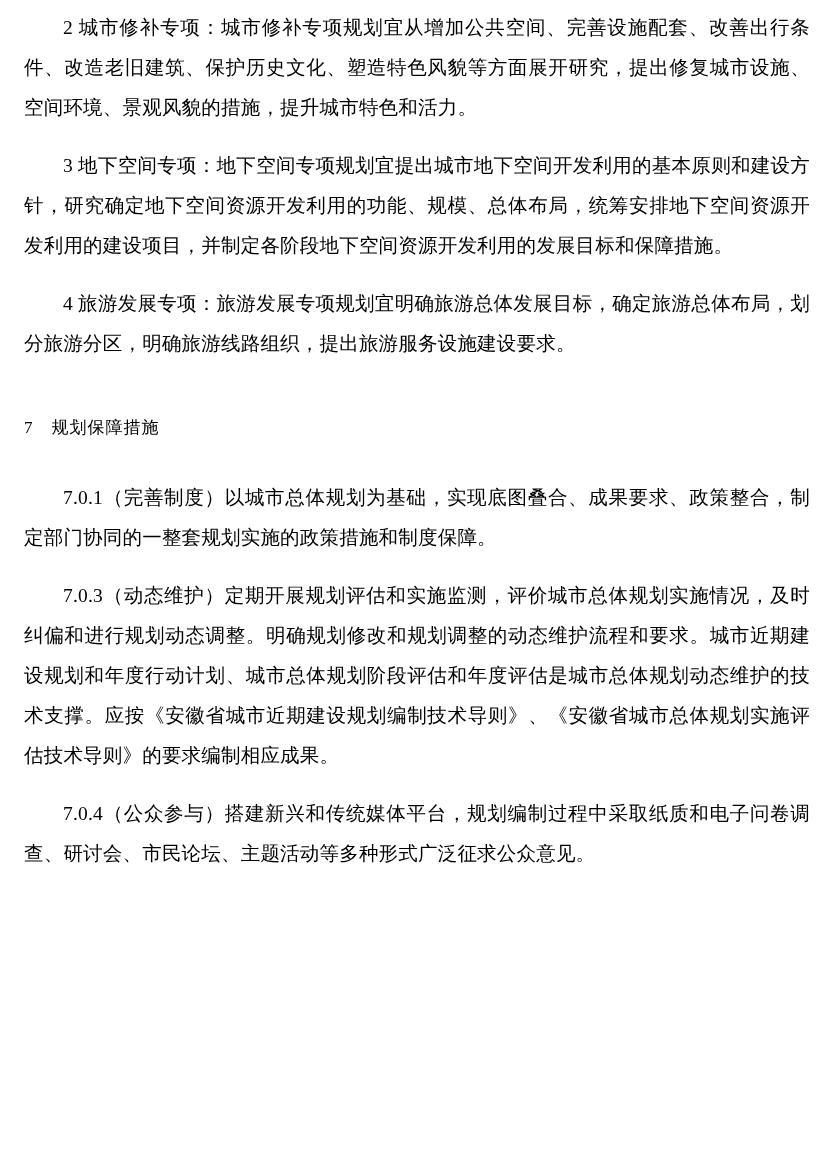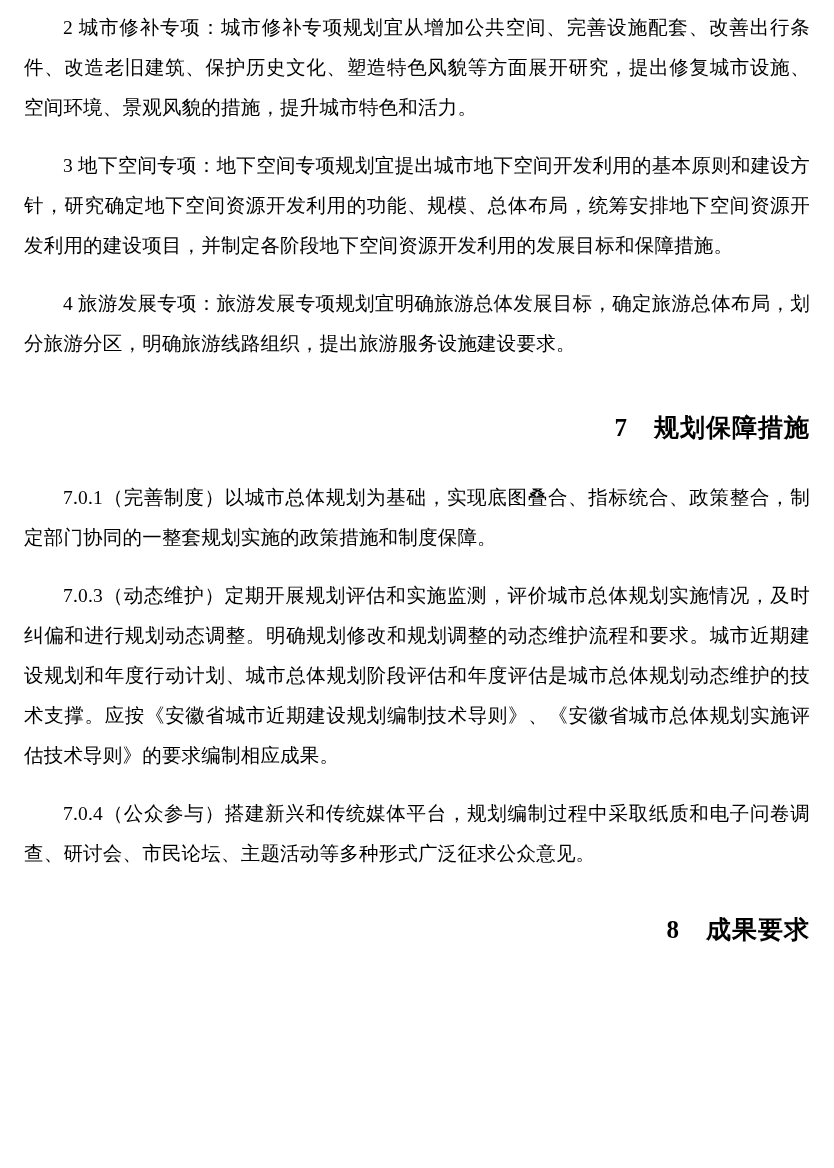--- a/index.html
+++ b/index.html
@@ -29,24 +29,24 @@
     margin: 0 0 0 0;
     letter-spacing: 0.2px;
   }
   .indent {
     text-indent: 39px;
   }
   .para.gap {
     margin-top: 18px;
   }
   .heading {
-    font-size: 25px;
+    font-size: 17px;
     line-height: 40px;
-    font-weight: bold;
-    text-align: right;
+    font-weight: normal;
+    text-align: left;
     letter-spacing: 1px;
   }
   .heading.h-main {
     margin-top: 44px;
     margin-bottom: 30px;
   }
   .heading.h-last {
     margin-top: 36px;
   }
   .num {
@@ -59,22 +59,21 @@
 <div class="page">
 
   <p class="para indent">2 城市修补专项：城市修补专项规划宜从增加公共空间、完善设施配套、改善出行条件、改造老旧建筑、保护历史文化、塑造特色风貌等方面展开研究，提出修复城市设施、空间环境、景观风貌的措施，提升城市特色和活力。</p>
 
   <p class="para indent gap">3 地下空间专项：地下空间专项规划宜提出城市地下空间开发利用的基本原则和建设方针，研究确定地下空间资源开发利用的功能、规模、总体布局，统筹安排地下空间资源开发利用的建设项目，并制定各阶段地下空间资源开发利用的发展目标和保障措施。</p>
 
   <p class="para indent gap">4 旅游发展专项：旅游发展专项规划宜明确旅游总体发展目标，确定旅游总体布局，划分旅游分区，明确旅游线路组织，提出旅游服务设施建设要求。</p>
 
   <h2 class="heading h-main">7　规划保障措施</h2>
 
-  <p class="para indent"><span class="num">7.0.1</span><span>（完善制度）以城市总体规划为基础，实现底图叠合、指标统合、政策整合，制定部门协同的一整套规划实施的政策措施和制度保障。</span></p>
+  <p class="para indent"><span class="num">7.0.1</span><span>（完善制度）以城市总体规划为基础，实现底图叠合、成果要求、政策整合，制定部门协同的一整套规划实施的政策措施和制度保障。</span></p>
 
 
   <p class="para indent gap"><span class="num">7.0.3</span><span>（动态维护）定期开展规划评估和实施监测，评价城市总体规划实施情况，及时纠偏和进行规划动态调整。明确规划修改和规划调整的动态维护流程和要求。城市近期建设规划和年度行动计划、城市总体规划阶段评估和年度评估是城市总体规划动态维护的技术支撑。应按《安徽省城市近期建设规划编制技术导则》、《安徽省城市总体规划实施评估技术导则》的要求编制相应成果。</span></p>
 
   <p class="para indent gap"><span class="num">7.0.4</span><span>（公众参与）搭建新兴和传统媒体平台，规划编制过程中采取纸质和电子问卷调查、研讨会、市民论坛、主题活动等多种形式广泛征求公众意见。</span></p>
 
-  <h2 class="heading h-last">8　成果要求</h2>
 
 </div>
 
 </body></html>

